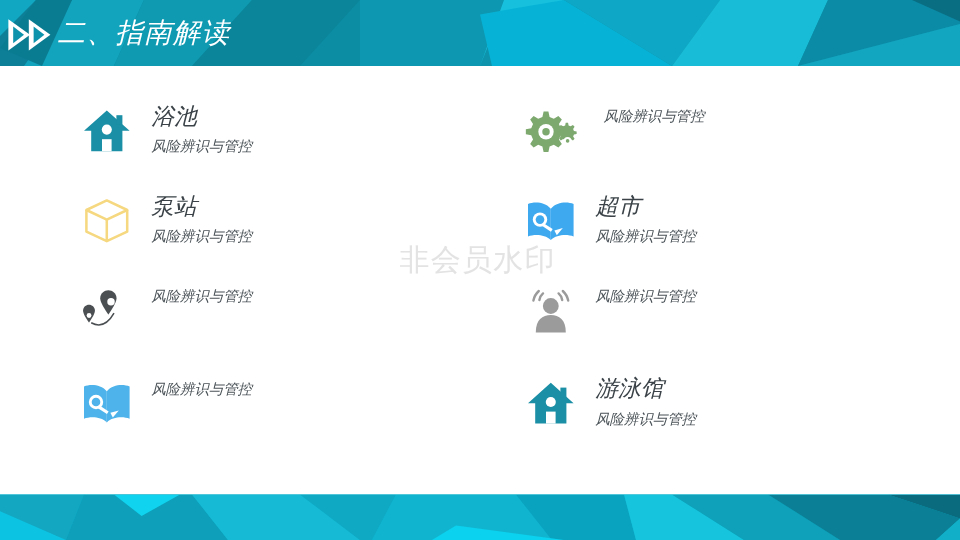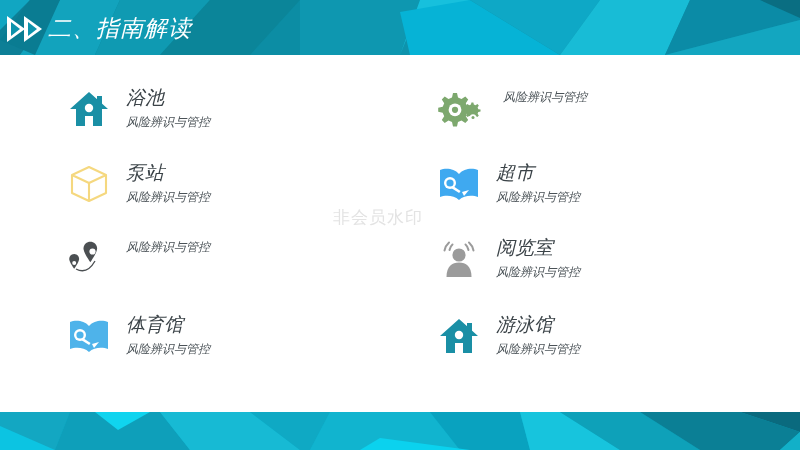--- a/index.html
+++ b/index.html
@@ -69,21 +69,21 @@
 
   
   .row0{top:45px;}
   .row1{top:120px;}
   .row2{top:195px;}
   .row3{top:272px;}
 
   
   .watermark{
     position:absolute;left:333px;top:202px;
-    font-size:17px;line-height:30px;color:#e3e3e3;
+    font-size:25px;line-height:30px;color:#e3e3e3;
     letter-spacing:1px;white-space:nowrap;
     font-family:"DejaVu Sans","Liberation Sans",sans-serif;
     pointer-events:none;
   }
 </style>
 </head>
 <body>
 
 <div class="slide">
 
@@ -174,21 +174,20 @@
           <svg width="42" height="38" viewBox="0 0 42 38">
             <path d="M21 9 C16 3 7 3 2 5 L2 32 C7 30 16 30 21 35 Z" fill="#4eb3ea"></path>
             <path d="M21 9 C26 3 35 3 40 5 L40 32 C35 30 26 30 21 35 Z" fill="#4eb3ea"></path>
             <circle cx="12" cy="18" r="6" fill="#ffffff"></circle>
             <circle cx="12" cy="18" r="3.6" fill="#4eb3ea"></circle>
             <rect x="15" y="21" width="9" height="2.6" fill="#ffffff" transform="rotate(33 15 21)"></rect>
             <polygon points="24,27 31,25 26,31" fill="#ffffff"></polygon>
           </svg>
         </span>
         <span class="txt">
-          <span class="title" style="display: block;">体育馆</span>
           <span class="sub" style="display: block;">风险辨识与管控</span>
         </span>
       </div>
 
     </div>
 
     <div class="col col-right">
 
       <div class="item row0 indent-sub">
         <span class="ico">
@@ -234,21 +233,20 @@
               <path d="M12.5 11 A9 9 0 0 1 15.5 5.5"></path>
               <path d="M7.5 11.5 A14.5 14.5 0 0 1 12 3.5"></path>
               <path d="M31.5 11 A9 9 0 0 0 28.5 5.5"></path>
               <path d="M36.5 11.5 A14.5 14.5 0 0 0 32 3.5"></path>
             </g>
             <circle cx="22" cy="16" r="6.6" fill="#9b9b9b"></circle>
             <path d="M9.5 38 C9.5 27.5 15 23.5 22 23.5 C29 23.5 34.5 27.5 34.5 38 Z" fill="#9b9b9b"></path>
           </svg>
         </span>
         <span class="txt">
-          <span class="title" style="display: block;">阅览室</span>
           <span class="sub" style="display: block;">风险辨识与管控</span>
         </span>
       </div>
 
       <div class="item row3">
         <span class="ico">
           <svg width="40" height="38" viewBox="0 0 40 38">
             <polygon points="20,2 39,19 33,19 33,36 7,36 7,19 1,19" fill="#1a8fa5"></polygon>
             <rect x="28" y="6" width="5" height="8" fill="#1a8fa5"></rect>
             <circle cx="20" cy="18" r="4.2" fill="#ffffff"></circle>

